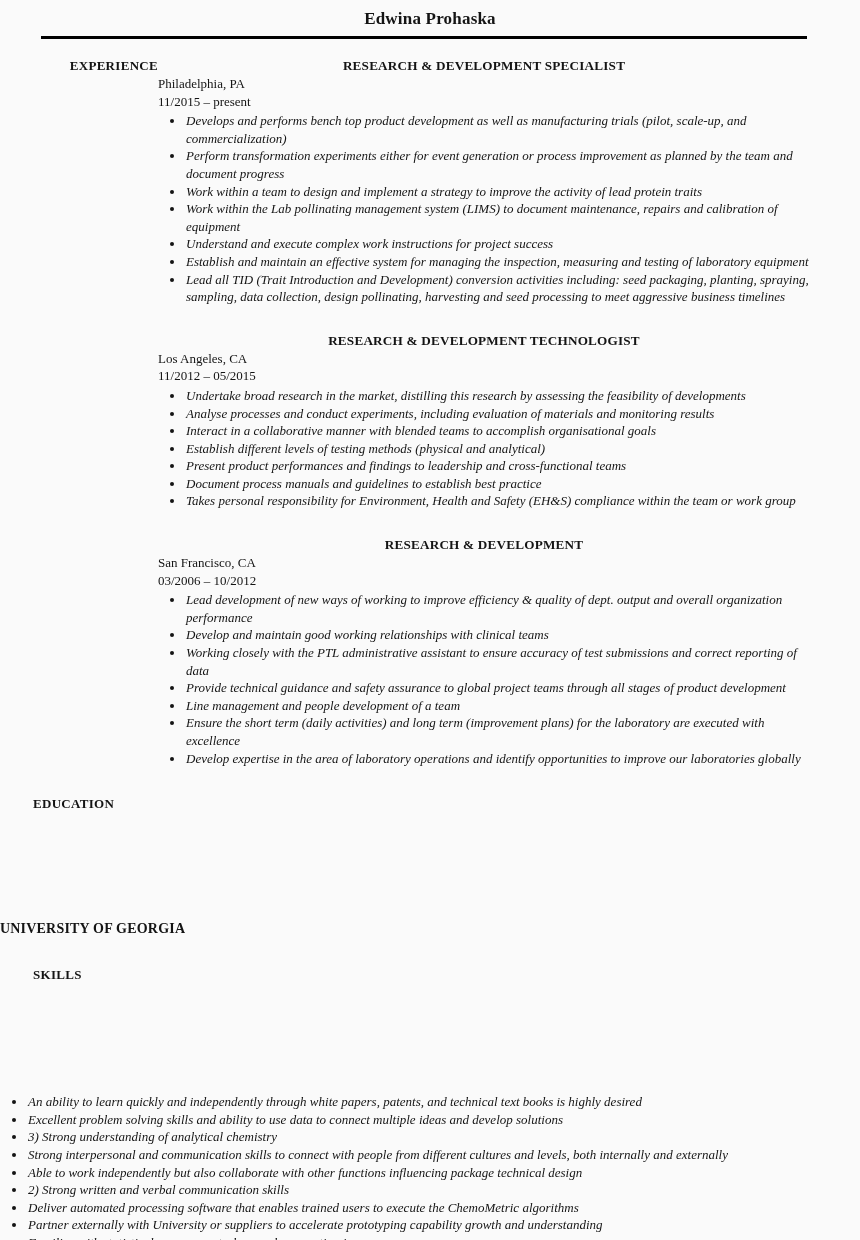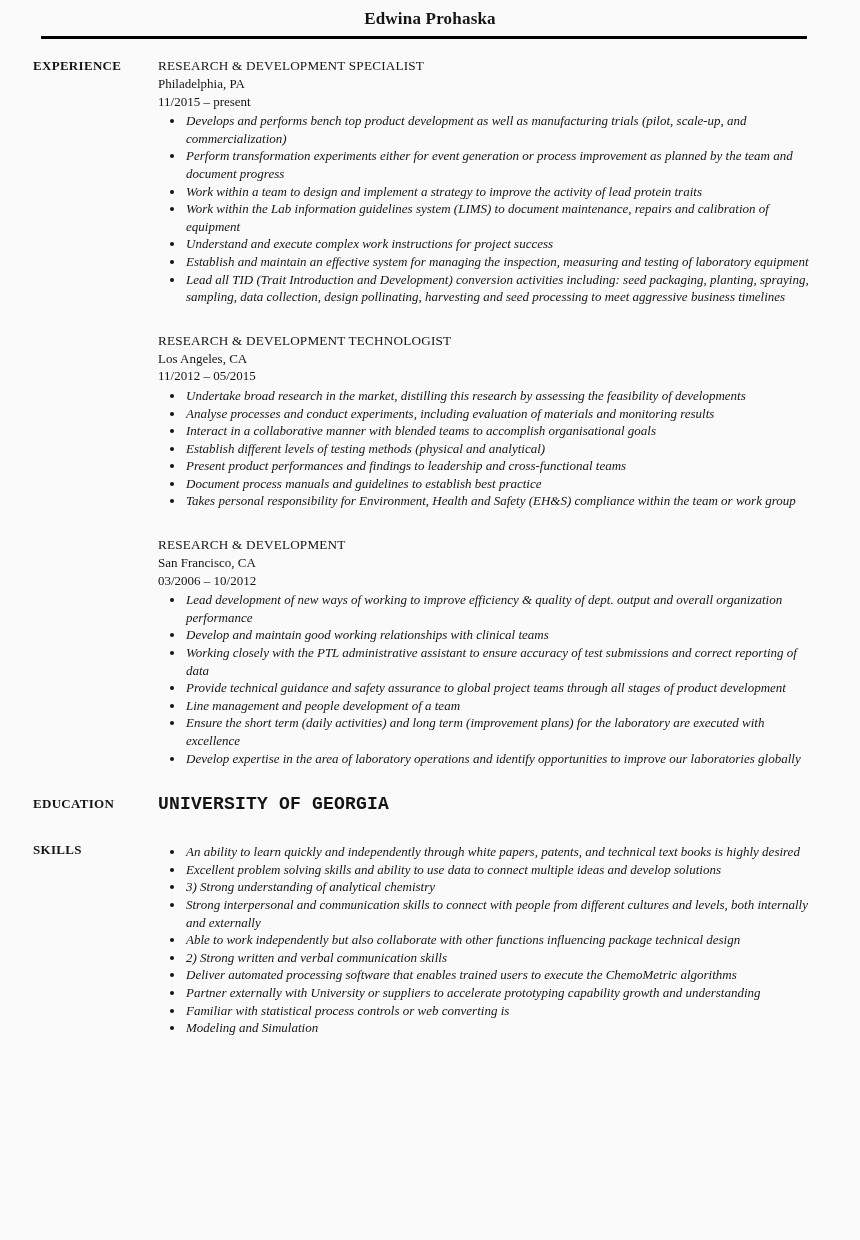--- a/index.html
+++ b/index.html
@@ -34,60 +34,61 @@
     margin: 6px 53px 0 41px;
     height: 3px;
     background: #000;
   }
   
   .sections { margin-top: 18px; }
   .row {
     display: flex;
     align-items: flex-start;
   }
-  .row + .row { margin-top: 28px; }
+  .row + .row { margin-top: 28px; flex-direction: column; }
   .label {
     flex: 0 0 125px;
     margin-left: 33px;
     font-size: 13px;
     font-weight: 700;
     line-height: 18px;
     letter-spacing: 0.3px;
     white-space: nowrap;
+    text-align: right;
   }
   .content {
     flex: 1;
     margin-right: 50px;
     font-size: 13px;
     line-height: 17.6px;
   }
   
   .job + .job { margin-top: 26px; }
   .job-title {
     font-size: 13.2px;
-    font-weight: 400;
+    font-weight: 700;
     line-height: 18px;
     letter-spacing: 0.2px;
+    text-align: center;
   }
   .job-location { font-weight: 400; line-height: 17.6px; }
   .job-dates { line-height: 17.6px; }
   ul.bullets {
     margin-top: 2px;
     padding-left: 27px;
     list-style: disc outside;
     font-style: italic;
   }
   ul.bullets li { padding-left: 1px; }
   
   .school {
-    font-size: 18px;
+    font-size: 14px;
     font-weight: 700;
     line-height: 18px;
     letter-spacing: 0.2px;
-    font-family: Liberation Mono, monospace;
   }
   .degree { font-weight: 700; line-height: 17.6px; }
 </style>
 </head>
 <body>
 
 <div class="page">
 
   <header class="hdr">
     <h1 class="name">Edwina Prohaska</h1>
@@ -100,21 +101,21 @@
       <div class="label">EXPERIENCE</div>
       <div class="content">
           <article class="job">
           <h2 class="job-title">RESEARCH &amp; DEVELOPMENT SPECIALIST</h2>
           <div class="job-location">Philadelphia, PA</div>
           <div class="job-dates">11/2015 – present</div>
           <ul class="bullets">
               <li>Develops and performs bench top product development as well as manufacturing trials (pilot, scale-up, and commercialization)</li>
               <li>Perform transformation experiments either for event generation or process improvement as planned by the team and document progress</li>
               <li>Work within a team to design and implement a strategy to improve the activity of lead protein traits</li>
-              <li>Work within the Lab information guidelines system (LIMS) to document maintenance, repairs and calibration of equipment</li>
+              <li>Work within the Lab pollinating management system (LIMS) to document maintenance, repairs and calibration of equipment</li>
               <li>Understand and execute complex work instructions for project success</li>
               <li>Establish and maintain an effective system for managing the inspection, measuring and testing of laboratory equipment</li>
               <li>Lead all TID (Trait Introduction and Development) conversion activities including: seed packaging, planting, spraying, sampling, data collection, design pollinating, harvesting and seed processing to meet aggressive business timelines</li>
             </ul>
         </article>
           <article class="job">
           <h2 class="job-title">RESEARCH &amp; DEVELOPMENT TECHNOLOGIST</h2>
           <div class="job-location">Los Angeles, CA</div>
           <div class="job-dates">11/2012 – 05/2015</div>
           <ul class="bullets">

